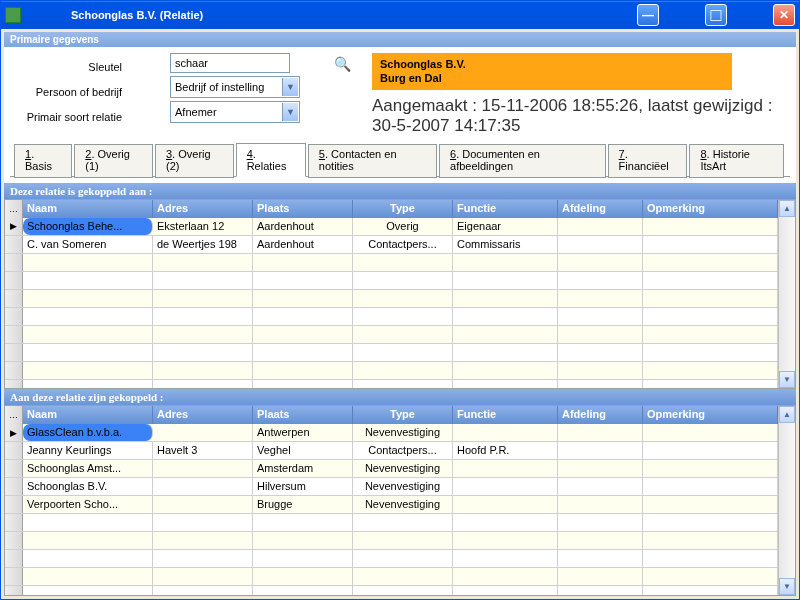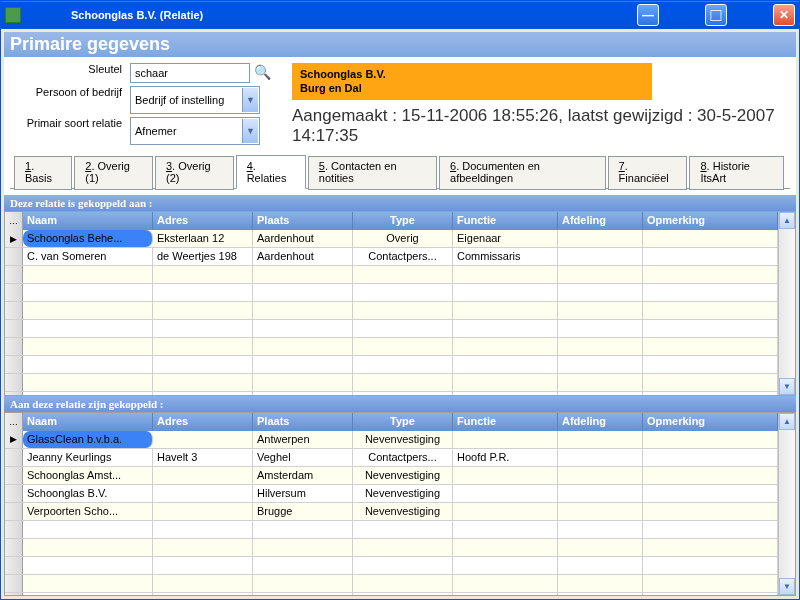--- a/index.html
+++ b/index.html
@@ -5,27 +5,27 @@
 * { box-sizing: border-box; margin: 0; padding: 0; font-family: Tahoma, sans-serif; font-size: 11px; }
 body { background: #fff; }
 .window { width: 800px; height: 600px; background: #ece9d8; display: flex; flex-direction: column; border: 1px solid #0054e3; }
 .titlebar { height: 28px; background: linear-gradient(to bottom, #3a93ff 0%, #0054e3 5%, #0054e3 50%, #0050d8 100%); display: flex; align-items: center; padding: 0 4px; color: #fff; font-weight: bold; font-size: 13px; gap: 44px; }
 .titlebar-icon { width: 16px; height: 16px; background: #4a9c4a; margin-right: 6px; border: 1px solid #2a7c2a; }
 .titlebar-spacer { flex: 1; }
 .titlebar-btn { width: 22px; height: 22px; margin-left: 2px; border: 1px solid #fff; display: flex; align-items: center; justify-content: center; font-weight: bold; font-size: 12px; color: #fff; cursor: pointer; border-radius: 3px; }
 .titlebar-btn.min, .titlebar-btn.max { background: linear-gradient(to bottom, #64a7ff, #2f73e0); }
 .titlebar-btn.close { background: linear-gradient(to bottom, #f8a18f, #e14d2f); }
 .content { flex: 1; display: flex; flex-direction: column; background: #fff; margin: 3px; overflow: hidden; }
-.section-header { background: linear-gradient(to bottom, #9bb9e8, #7da7e0); color: #fff; font-weight: bold; padding: 2px 6px; font-size: 18px; }
+.section-header { background: linear-gradient(to bottom, #9bb9e8, #7da7e0); color: #fff; font-weight: bold; padding: 2px 6px; font-size: 10px; }
 .primary-data { background: #fff; padding: 6px; }
-.form-row { display: flex; align-items: flex-start; margin-bottom: 3px; }
+.form-row { display: flex; align-items: flex-end; margin-bottom: 3px; gap: 40px; }
 .form-label { width: 120px; text-align: right; padding-right: 8px; color: #000; }
 .form-input { width: 120px; height: 20px; border: 1px solid #7f9db9; padding: 2px 4px; }
 .search-icon { width: 18px; height: 18px; margin-left: 4px; display: flex; align-items: center; justify-content: center; color: #e67e22; font-size: 14px; cursor: pointer; }
-.combo { width: 130px; height: 28px; border: 1px solid #7f9db9; display: flex; align-items: center; padding-left: 4px; position: relative; background: #fff; cursor: pointer; }
+.combo { width: 130px; height: 22px; border: 1px solid #7f9db9; display: flex; align-items: center; padding-left: 4px; position: relative; background: #fff; cursor: pointer; }
 .combo-arrow { position: absolute; right: 1px; top: 1px; bottom: 1px; width: 16px; background: linear-gradient(to bottom, #d4e5ff, #a1c4f5); border-left: 1px solid #7f9db9; display: flex; align-items: center; justify-content: center; font-size: 9px; color: #4a6a9c; }
 .highlight-box { background: #ffa412; padding: 4px 8px; font-weight: bold; line-height: 1.3; width: 360px; }
 .meta-text { font-size: 17px; color: #333; margin-top: 6px; }
 .top-row { display: flex; gap: 20px; }
 .tabs { display: flex; background: #fff; padding: 0 4px; margin-top: 6px; border-bottom: 1px solid #919b9c; }
 .tab { padding: 4px 10px; border: 1px solid #919b9c; border-bottom: 1px solid #fff; background: #fff; margin-right: 2px; cursor: pointer; position: relative; top: 1px; }
 .tab:not(.active) { background: #f4f3ee; border-bottom: 1px solid #919b9c; top: 2px; font-size: 11px; padding-top: 3px; padding-bottom: 3px; }
 .tab.active { background: #fff; font-weight: normal; z-index: 2; }
 .tab u { text-decoration: underline; }
 .grid-section { display: flex; flex-direction: column; flex: 1; overflow: hidden; min-height: 0; }

